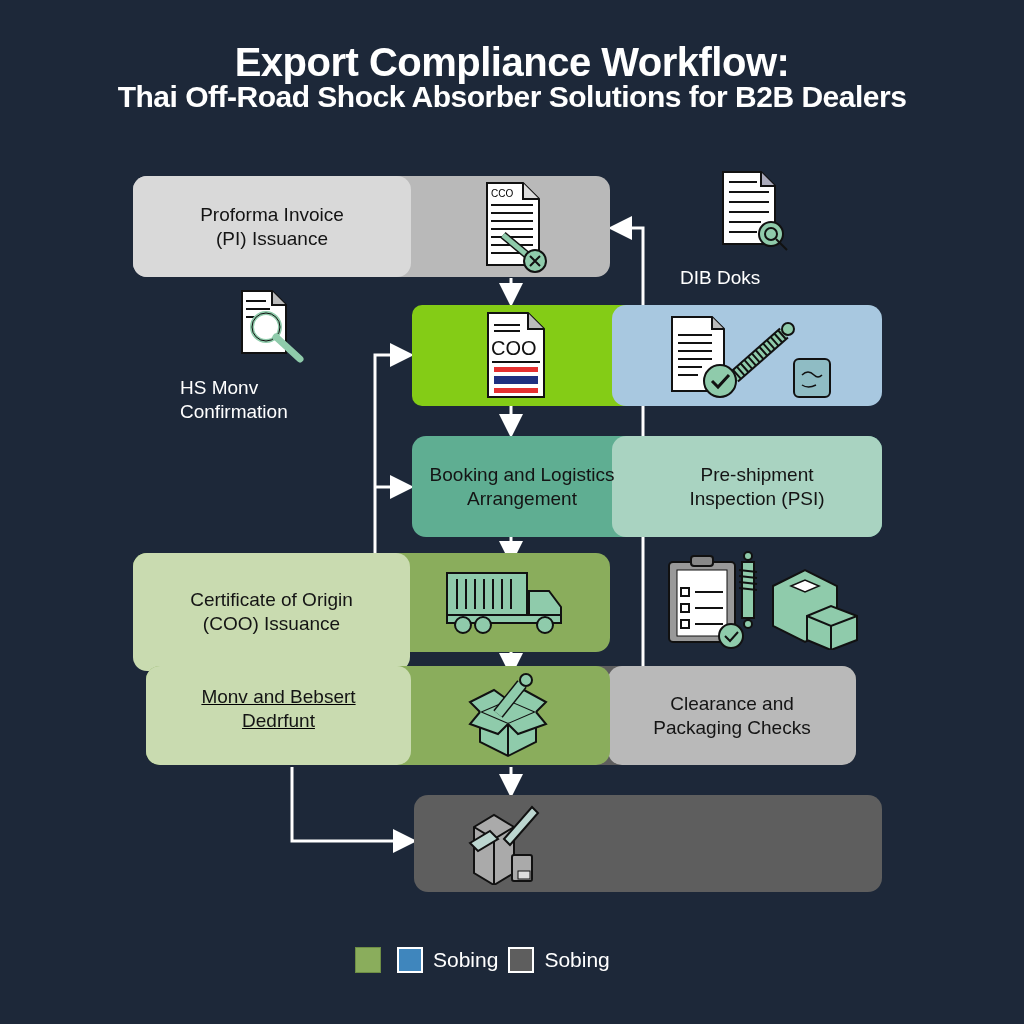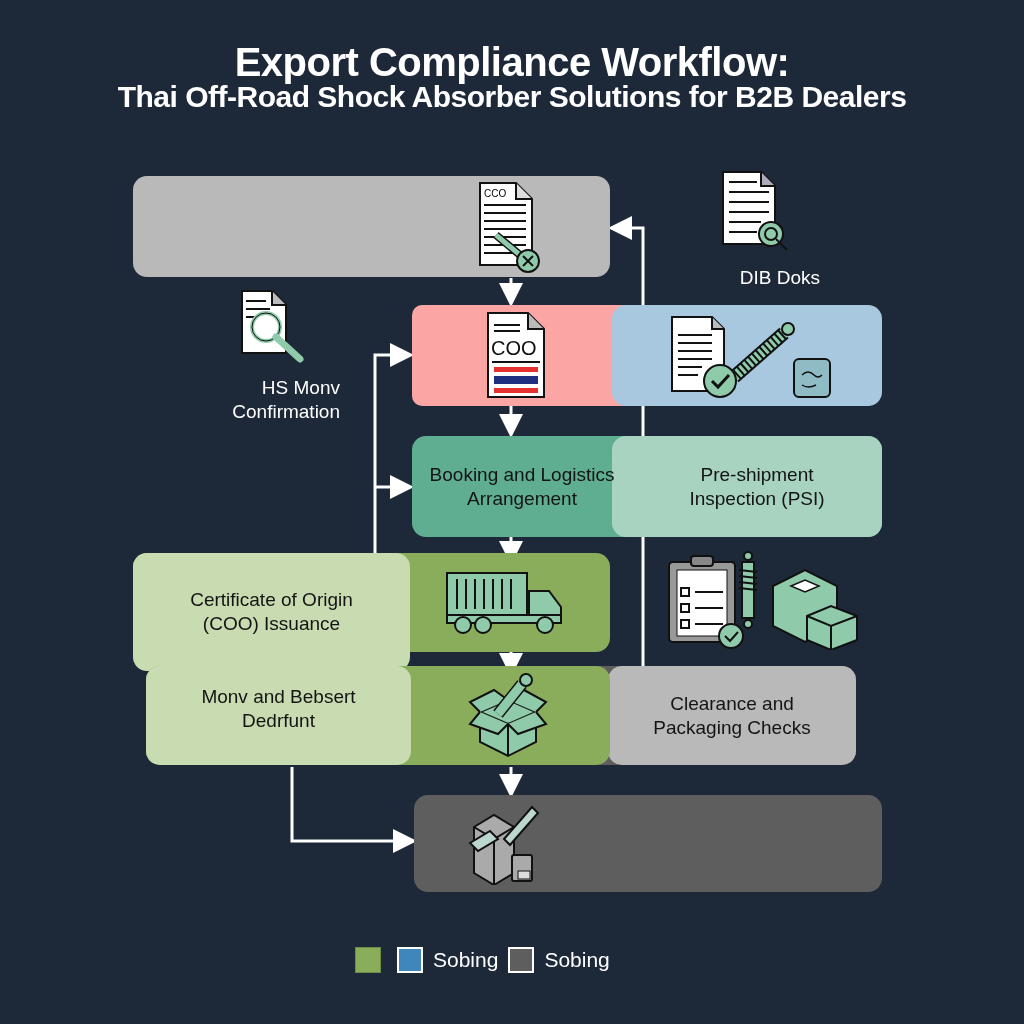--- a/index.html
+++ b/index.html
@@ -11,21 +11,21 @@
   .title {
     position:absolute; left:0; width:1024px; text-align:center; color:#ffffff;
     font-weight:700; letter-spacing:-0.5px;
   }
   .t1 { top:40px; font-size:40px; }
   .t2 { top:80px; font-size:30px; }
 
   .box { position:absolute; border-radius:14px; }
   .inner { position:absolute; border-radius:14px; display:flex; align-items:center; justify-content:center; text-align:center; }
   .lbl { font-size:19px; color:#141414; line-height:24px; }
-  .wlbl { position:absolute; color:#ffffff; font-size:19px; text-align:right; line-height:24px; }
+  .wlbl { position:absolute; color:#ffffff; font-size:19px; text-align:left; line-height:24px; }
   .icon { position:absolute; }
   svg { display:block; }
   .conn { position:absolute; left:0; top:0; }
   .legend { position:absolute; top:947px; left:355px; display:flex; align-items:center; }
   .sw { width:26px; height:26px; box-sizing:border-box; }
   .ltxt { color:#ffffff; font-size:21px; margin:0 10px 0 10px; }
 </style>
 </head>
 <body>
 
@@ -47,21 +47,27 @@
     <polyline points="375,712 375,355 402,355" marker-end="url(#ah)"></polyline>
     <line x1="375" y1="487" x2="402" y2="487" marker-end="url(#ah)"></line>
     <line x1="375" y1="712" x2="402" y2="712" marker-end="url(#ah)"></line>
     <polyline points="643,712 643,228 620,228" marker-end="url(#ah)"></polyline>
     <line x1="643" y1="712" x2="620" y2="712" marker-end="url(#ah)"></line>
     <polyline points="292,767 292,841 405,841" marker-end="url(#ah)"></polyline>
   </g>
 </svg>
 
 <div class="box" style="left:133px;top:176px;width:477px;height:101px;background:#b9b9b9;">
-  <div class="icon" style="left:343px;top:5px;">
+  <div class="inner" style="left:0;top:0;width:278px;height:101px;background:#d9d9d9;">
+    <div class="lbl">
+      <div>Proforma Invoice</div>
+      <div>(PI) Issuance</div>
+    </div>
+  </div>
+  <div class="icon" style="left:350px;top:5px;">
     <svg width="80" height="92" viewBox="0 0 80 92">
       <path d="M4 2 H40 L56 18 V84 H4 Z" fill="#fff" stroke="#111" stroke-width="2"></path>
       <path d="M40 2 V18 H56" fill="#ddd" stroke="#111" stroke-width="2"></path>
       <text x="8" y="16" font-size="10" font-family="Liberation Sans, sans-serif">CCO</text>
       <g stroke="#111" stroke-width="2">
           <line x1="8" y1="24" x2="50" y2="24"></line>
           <line x1="8" y1="32" x2="50" y2="32"></line>
           <line x1="8" y1="40" x2="50" y2="40"></line>
           <line x1="8" y1="48" x2="50" y2="48"></line>
           <line x1="8" y1="56" x2="50" y2="56"></line>
@@ -107,21 +113,21 @@
     <circle cx="26" cy="38" r="14" fill="#fff" stroke="#8fcbab" stroke-width="4"></circle>
     <circle cx="26" cy="38" r="14" fill="none" stroke="#111" stroke-width="1"></circle>
     <line x1="36" y1="48" x2="60" y2="70" stroke="#8fcbab" stroke-width="7" stroke-linecap="round"></line>
   </svg>
 </div>
 <div class="wlbl" style="left:180px;top:376px;width:160px;">
   <div>HS Monv</div>
   <div>Confirmation</div>
 </div>
 
-<div class="box" style="left:412px;top:305px;width:464px;height:101px;background:#fca5a5;border-radius:10px;">
+<div class="box" style="left:412px;top:305px;width:464px;height:101px;background:#84cc16;border-radius:10px;">
   <div class="icon" style="left:74px;top:6px;">
     <svg width="60" height="88" viewBox="0 0 60 88">
       <path d="M2 2 H42 L58 18 V86 H2 Z" fill="#fff" stroke="#111" stroke-width="2"></path>
       <path d="M42 2 V18 H58" fill="#bbb" stroke="#111" stroke-width="2"></path>
       <g stroke="#111" stroke-width="2">
           <line x1="8" y1="14" x2="34" y2="14"></line>
           <line x1="8" y1="20" x2="34" y2="20"></line>
         </g>
       <text x="5" y="44" font-size="20" font-family="Liberation Sans, sans-serif" fill="#111">COO</text>
       <line x1="6" y1="51" x2="54" y2="51" stroke="#111" stroke-width="2"></line>
@@ -238,21 +244,21 @@
 
 <div class="box" style="left:560px;top:666px;width:296px;height:99px;background:#5e5e5e;">
   <div class="inner" style="left:48px;top:0;width:248px;height:99px;background:#b9b9b9;">
     <div class="lbl">
       <div>Clearance and</div>
       <div>Packaging Checks</div>
     </div>
   </div>
 </div>
 <div class="box" style="left:146px;top:666px;width:464px;height:99px;background:#8aad5c;">
-  <div class="inner" style="left:0;top:0;width:265px;height:99px;background:#c9dbb0;">
+  <div class="inner" style="left:0;top:0;width:265px;height:99px;background:#c9dbb0;text-decoration:underline;">
     <div class="lbl" style="margin-top:-14px;">
       <div>Monv and Bebsert</div>
       <div>Dedrfunt</div>
     </div>
   </div>
   <div class="icon" style="left:322px;top:6px;">
     <svg width="80" height="86" viewBox="0 0 80 86">
       <path d="M12 40 L40 28 L68 40 L68 70 L40 84 L12 70 Z" fill="#8fcbab" stroke="#111" stroke-width="2"></path>
       <line x1="40" y1="52" x2="40" y2="84" stroke="#111" stroke-width="2"></line>
       <path d="M12 40 L40 52 L68 40" fill="none" stroke="#111" stroke-width="2"></path>

